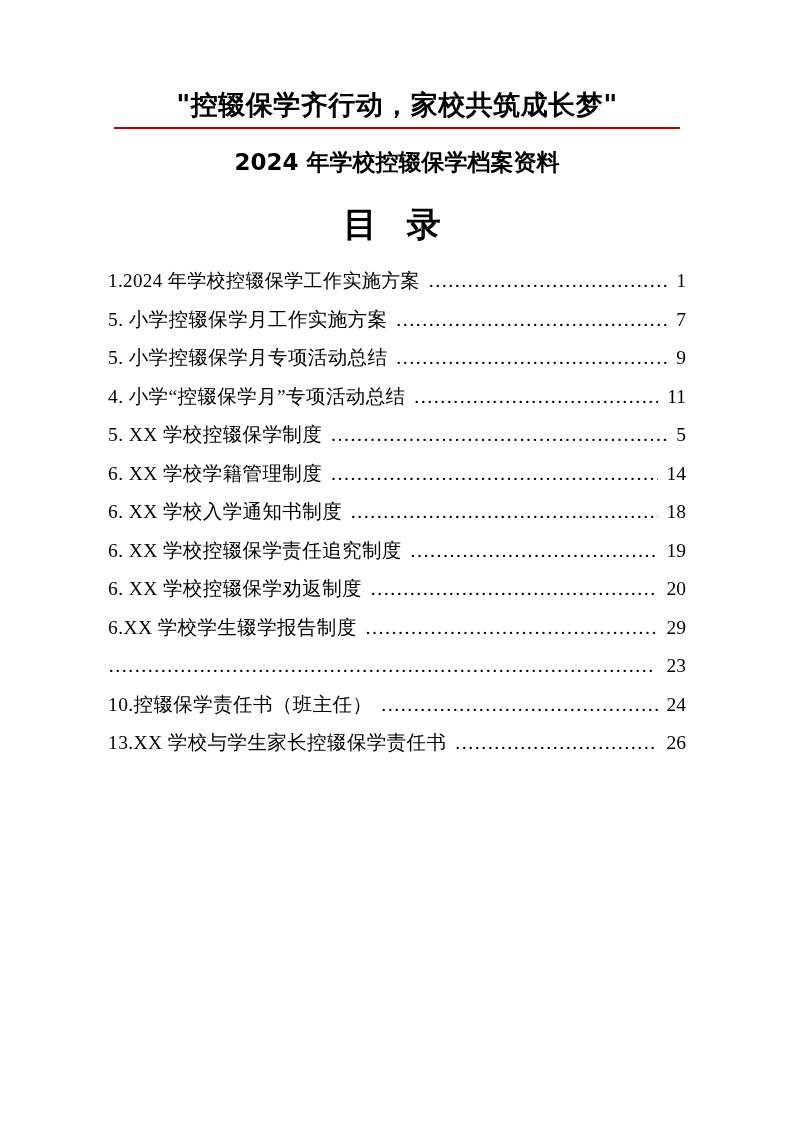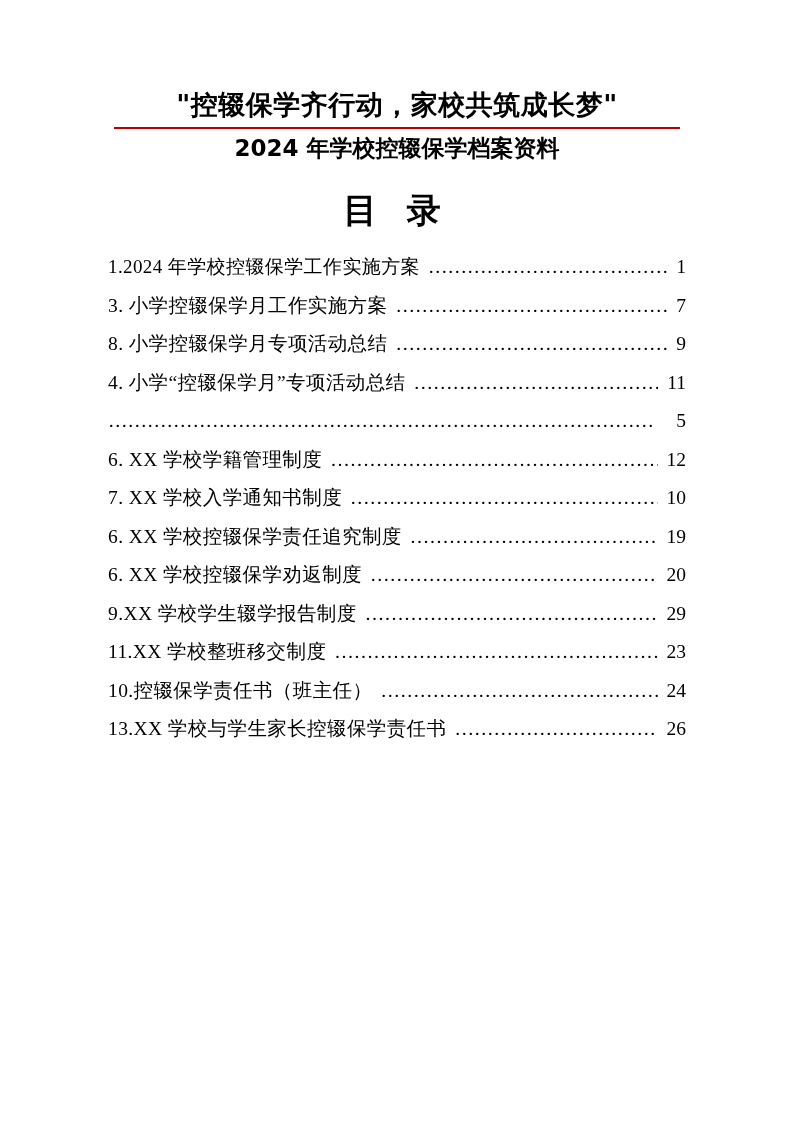--- a/index.html
+++ b/index.html
@@ -39,21 +39,21 @@
   .title-rule {
     height: 0;
     border-top: 2px solid #c00000;
     margin: 5px 6px 0 6px;
   }
   .doc-subtitle {
     font-family: "DejaVu Sans", "Liberation Sans", sans-serif;
     font-weight: bold;
     font-size: 23px;
     text-align: center;
-    margin-top: 5px;
+    margin-top: 19px;
     line-height: 1.3;
   }
   .toc-heading {
     font-family: Liberation Sans, sans-serif;
     font-weight: bold;
     font-size: 34px;
     text-align: center;
     letter-spacing: 10px;
     margin-top: 24px;
     margin-bottom: 6px;
@@ -106,74 +106,74 @@
 
     <div class="toc">
 
       <div class="toc-entry first">
         <span class="label">1.2024 年学校控辍保学工作实施方案</span>
         <span class="leader">…………………………………………………………………………</span>
         <span class="page-no">1</span>
       </div>
 
       <div class="toc-entry">
-        <span class="label">3. 小学控辍保学月工作实施方案</span>
+        <span class="label">5. 小学控辍保学月工作实施方案</span>
         <span class="leader">…………………………………………………………………………</span>
         <span class="page-no">7</span>
       </div>
 
       <div class="toc-entry">
-        <span class="label">8. 小学控辍保学月专项活动总结</span>
+        <span class="label">5. 小学控辍保学月专项活动总结</span>
         <span class="leader">…………………………………………………………………………</span>
         <span class="page-no">9</span>
       </div>
 
       <div class="toc-entry">
         <span class="label">4. 小学“控辍保学月”专项活动总结</span>
         <span class="leader">…………………………………………………………………………</span>
         <span class="page-no">11</span>
       </div>
 
       <div class="toc-entry">
+        <span class="label">5. XX 学校控辍保学制度</span>
         <span class="leader">…………………………………………………………………………</span>
         <span class="page-no">5</span>
       </div>
 
       <div class="toc-entry">
         <span class="label">6. XX 学校学籍管理制度</span>
         <span class="leader">…………………………………………………………………………</span>
-        <span class="page-no">12</span>
+        <span class="page-no">14</span>
       </div>
 
       <div class="toc-entry">
-        <span class="label">7. XX 学校入学通知书制度</span>
+        <span class="label">6. XX 学校入学通知书制度</span>
         <span class="leader">…………………………………………………………………………</span>
-        <span class="page-no">10</span>
+        <span class="page-no">18</span>
       </div>
 
       <div class="toc-entry">
         <span class="label">6. XX 学校控辍保学责任追究制度</span>
         <span class="leader">…………………………………………………………………………</span>
         <span class="page-no">19</span>
       </div>
 
       <div class="toc-entry">
         <span class="label">6. XX 学校控辍保学劝返制度</span>
         <span class="leader">…………………………………………………………………………</span>
         <span class="page-no">20</span>
       </div>
 
       <div class="toc-entry">
-        <span class="label">9.XX 学校学生辍学报告制度</span>
+        <span class="label">6.XX 学校学生辍学报告制度</span>
         <span class="leader">…………………………………………………………………………</span>
         <span class="page-no">29</span>
       </div>
 
       <div class="toc-entry">
-        <span class="label">11.XX 学校整班移交制度</span>
         <span class="leader">…………………………………………………………………………</span>
         <span class="page-no">23</span>
       </div>
 
       <div class="toc-entry">
         <span class="label">10.控辍保学责任书（班主任）</span>
         <span class="leader">…………………………………………………………………………</span>
         <span class="page-no">24</span>
       </div>
 

